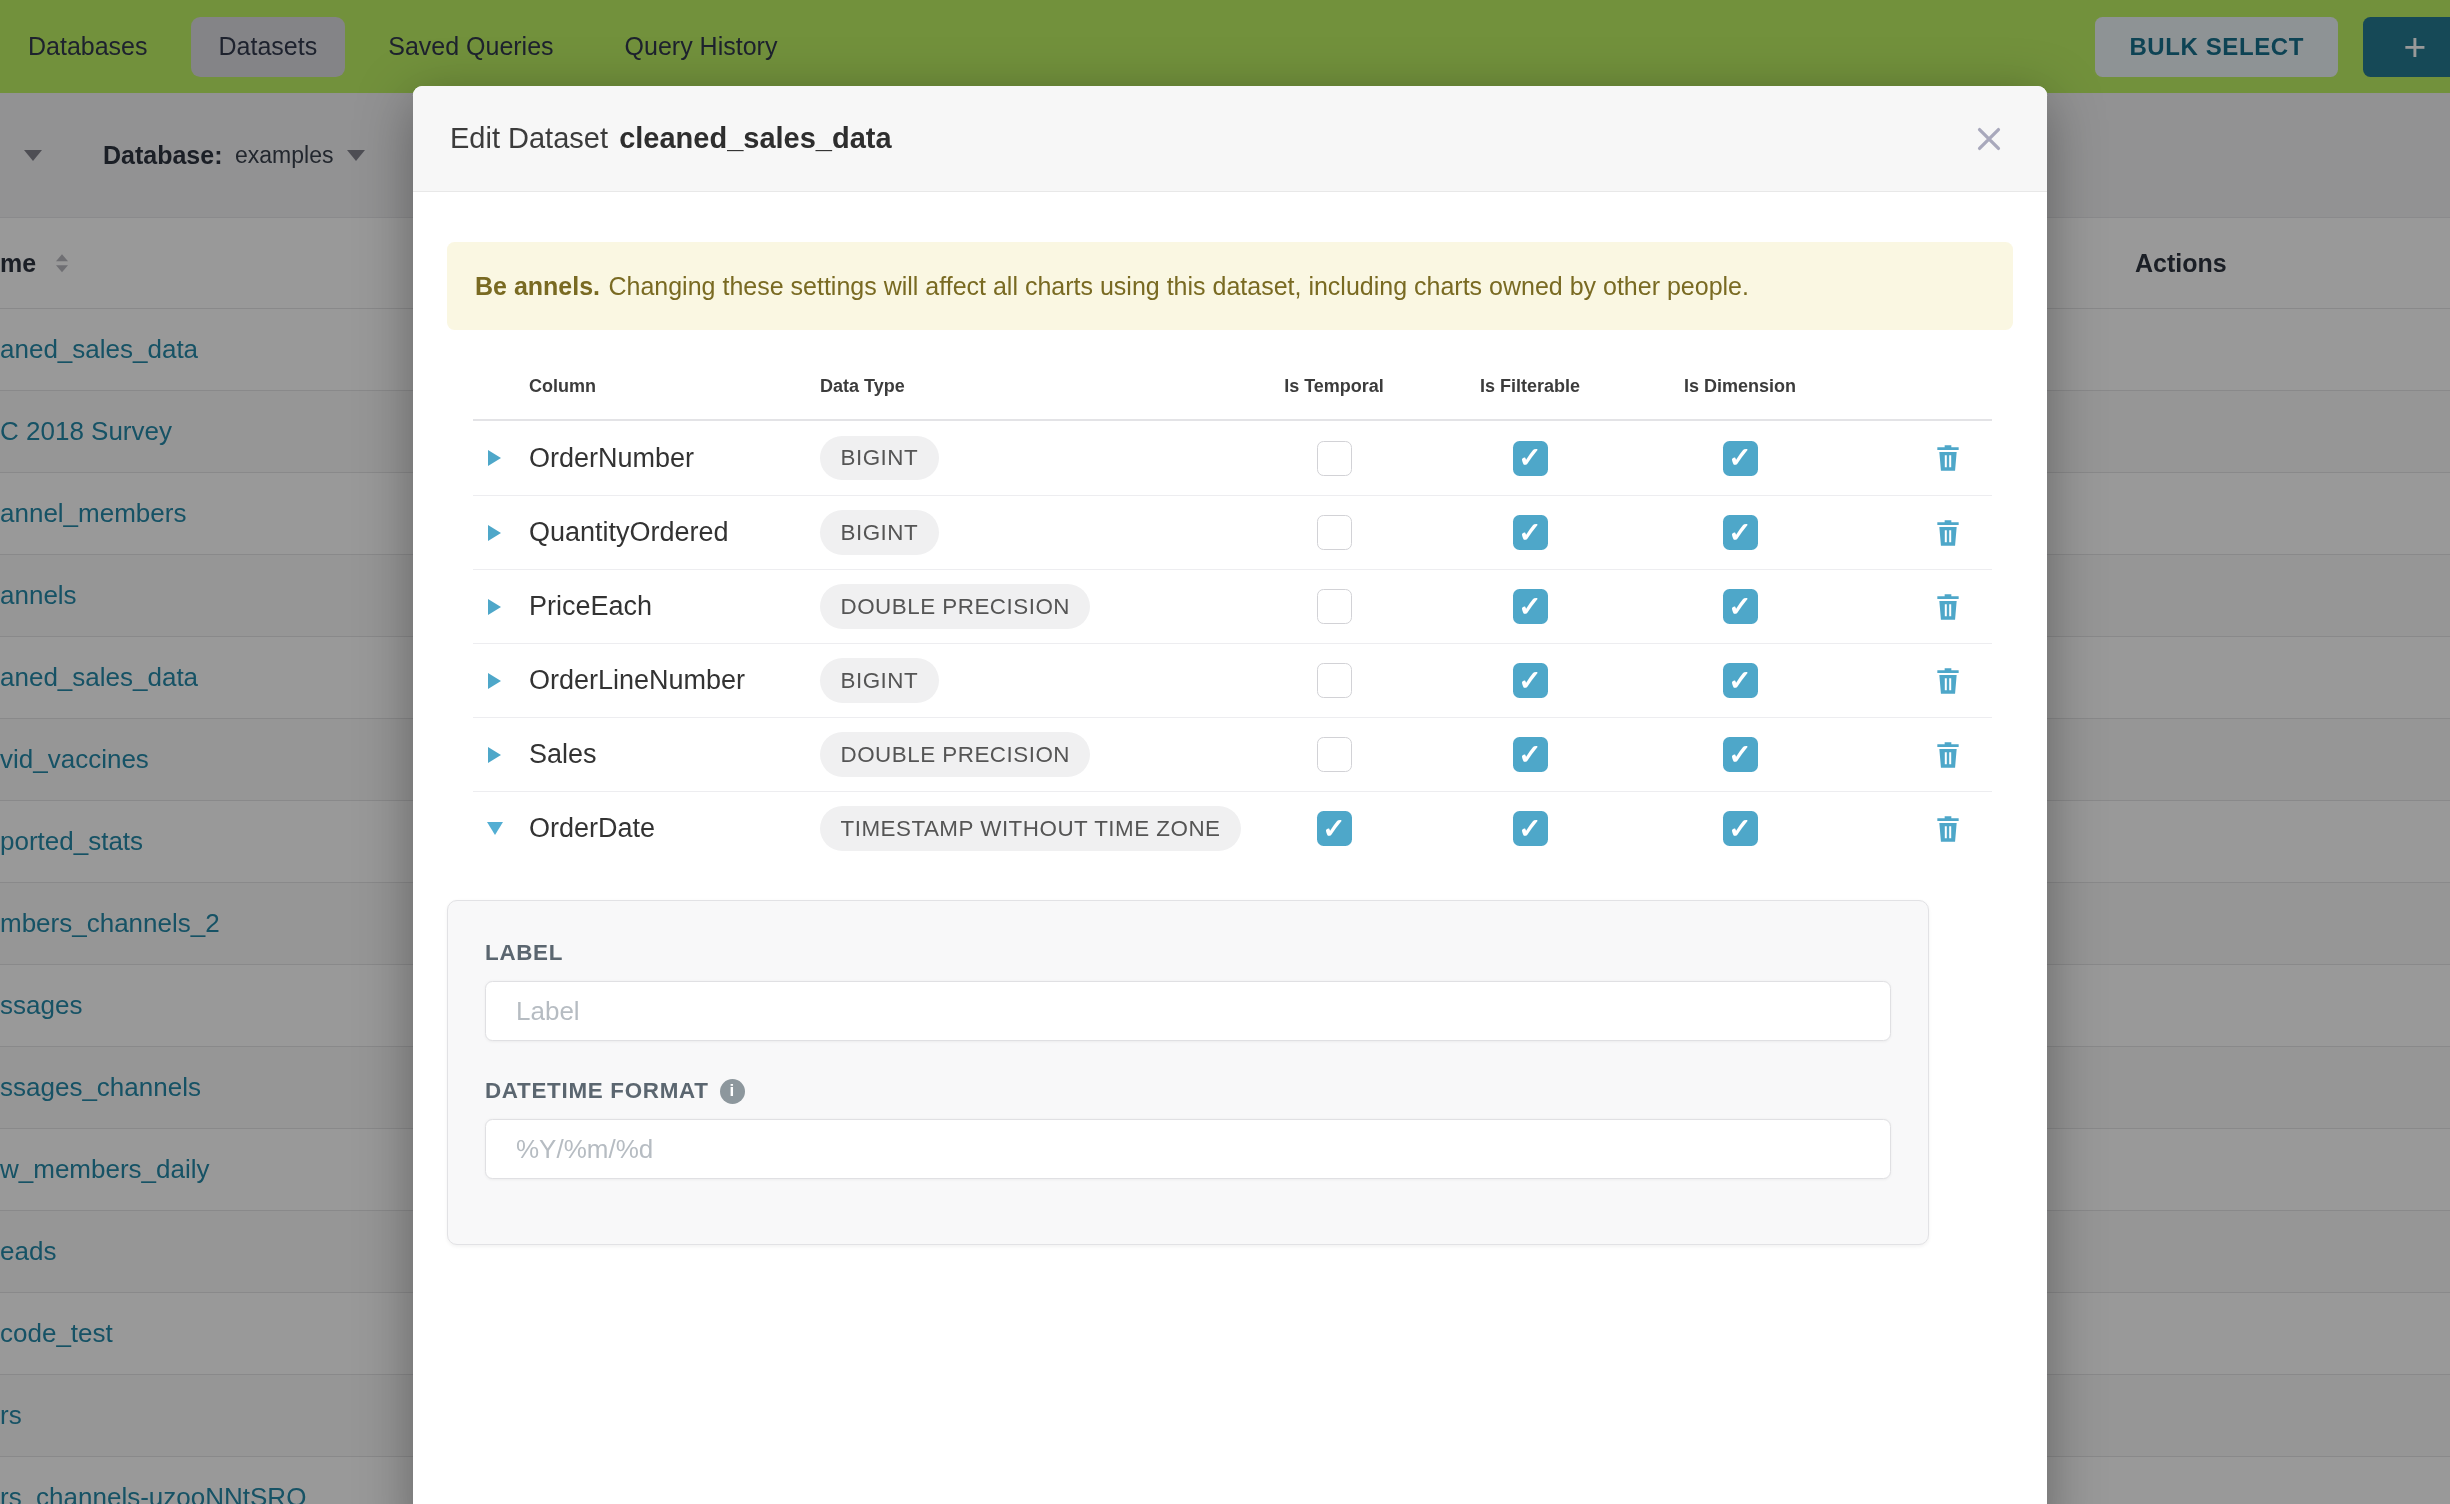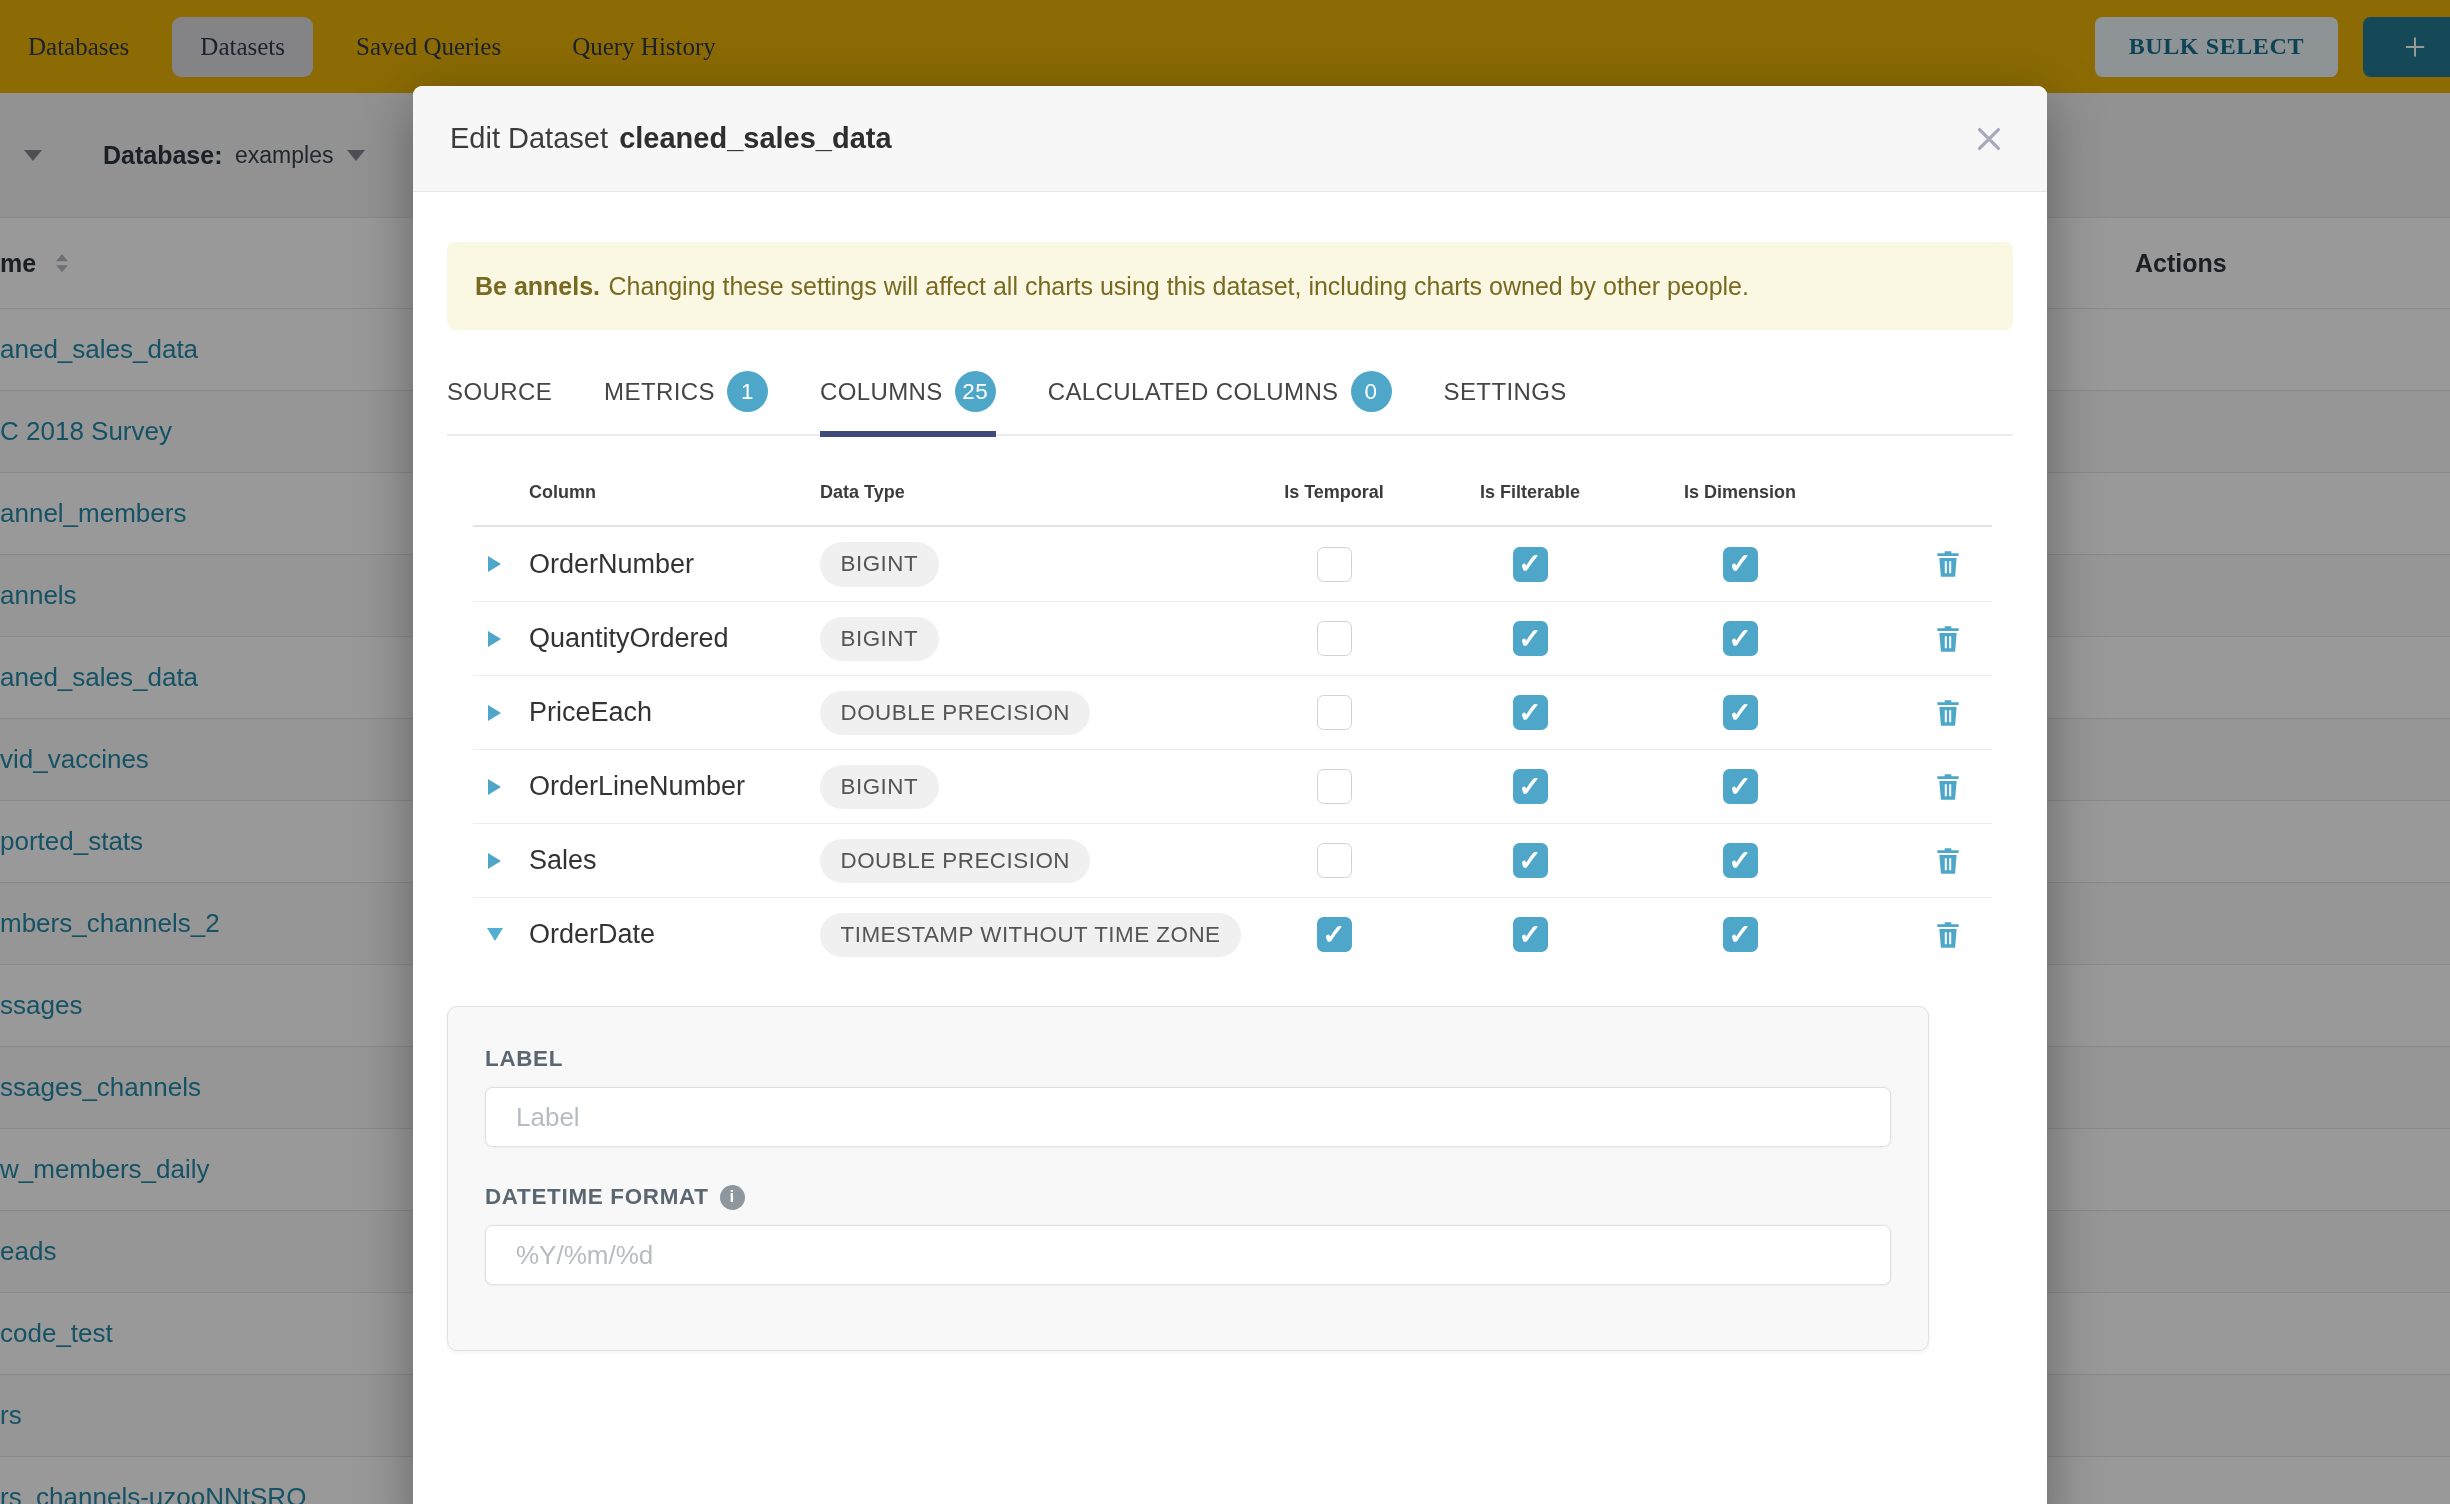--- a/index.html
+++ b/index.html
@@ -7,21 +7,21 @@
   body {
     width:2450px; height:1505px; position:relative;
     font-family:"Liberation Sans", sans-serif;
     background:#f4f5f6;
   }
 
   
   .page { position:absolute; inset:0; }
   .topnav {
     position:absolute; top:0; left:0; right:0; height:93px;
-    background:#eab308; display:flex; font-family:Liberation Serif, serif;
+    background:#bef264; display:flex; 
   }
   .nav-tabs { display:flex; align-items:center; padding-left:0; }
   .nav-tab {
     font-size:25px; color:#323a4e; padding:0 28px; height:60px;
     display:flex; align-items:center; border-radius:9.3px; margin-right:15px;
     cursor:pointer; white-space:nowrap;
   }
   .nav-tab.active { background:#dcdde1; }
   .nav-actions { margin-left:auto; display:flex; align-items:center; gap:25px; }
   .bulk-select {
@@ -243,40 +243,20 @@
           <path d="M8 8 L28 28 M28 8 L8 28" stroke="#a9a9bc" stroke-width="3.5" stroke-linecap="round" fill="none"></path>
         </svg>
     </span>
   </div>
   <div class="modal-body">
     <div class="banner">
       <span class="b">Be annels.</span>
       <span>Changing these settings will affect all charts using this dataset, including charts owned by other people.</span>
     </div>
 
-    <div class="tabs" id="modal-tabs">
-        <div class="tab">
-          <span>SOURCE</span>
-        </div>
-        <div class="tab">
-          <span>METRICS</span>
-          <span class="badge">1</span>
-        </div>
-        <div class="tab active">
-          <span>COLUMNS</span>
-          <span class="badge">25</span>
-        </div>
-        <div class="tab">
-          <span>CALCULATED COLUMNS</span>
-          <span class="badge">0</span>
-        </div>
-        <div class="tab">
-          <span>SETTINGS</span>
-        </div>
-      </div>
 
     <div class="cols-table">
       <div class="grid7 thead">
         <div></div>
         <div class="th pl">Column</div>
         <div class="th pl">Data Type</div>
         <div class="th c">Is Temporal</div>
         <div class="th c">Is Filterable</div>
         <div class="th c">Is Dimension</div>
         <div></div>

